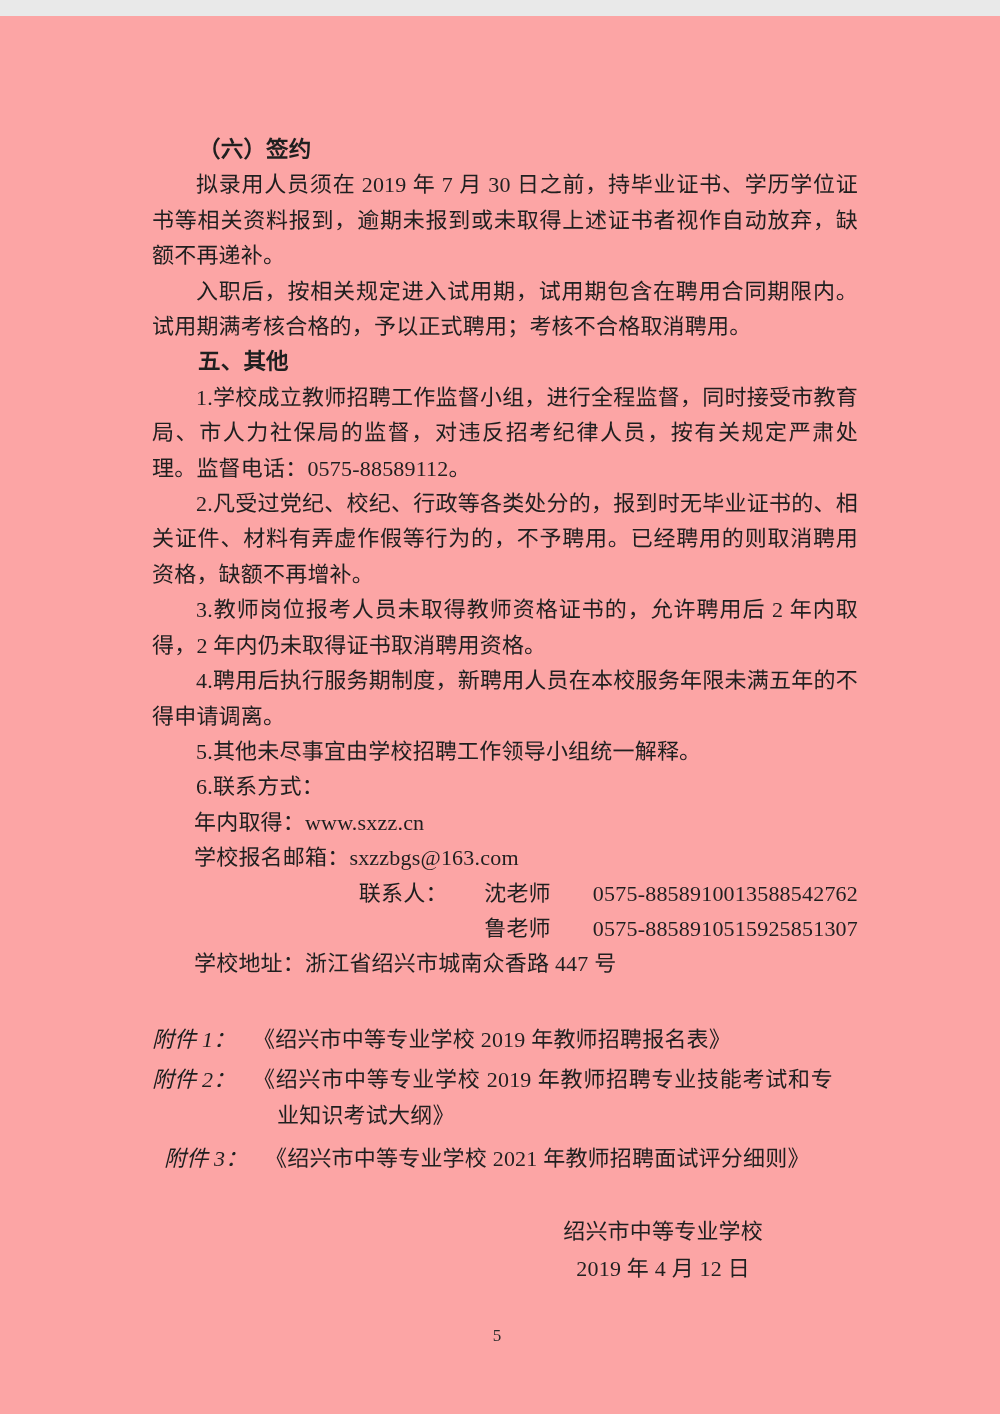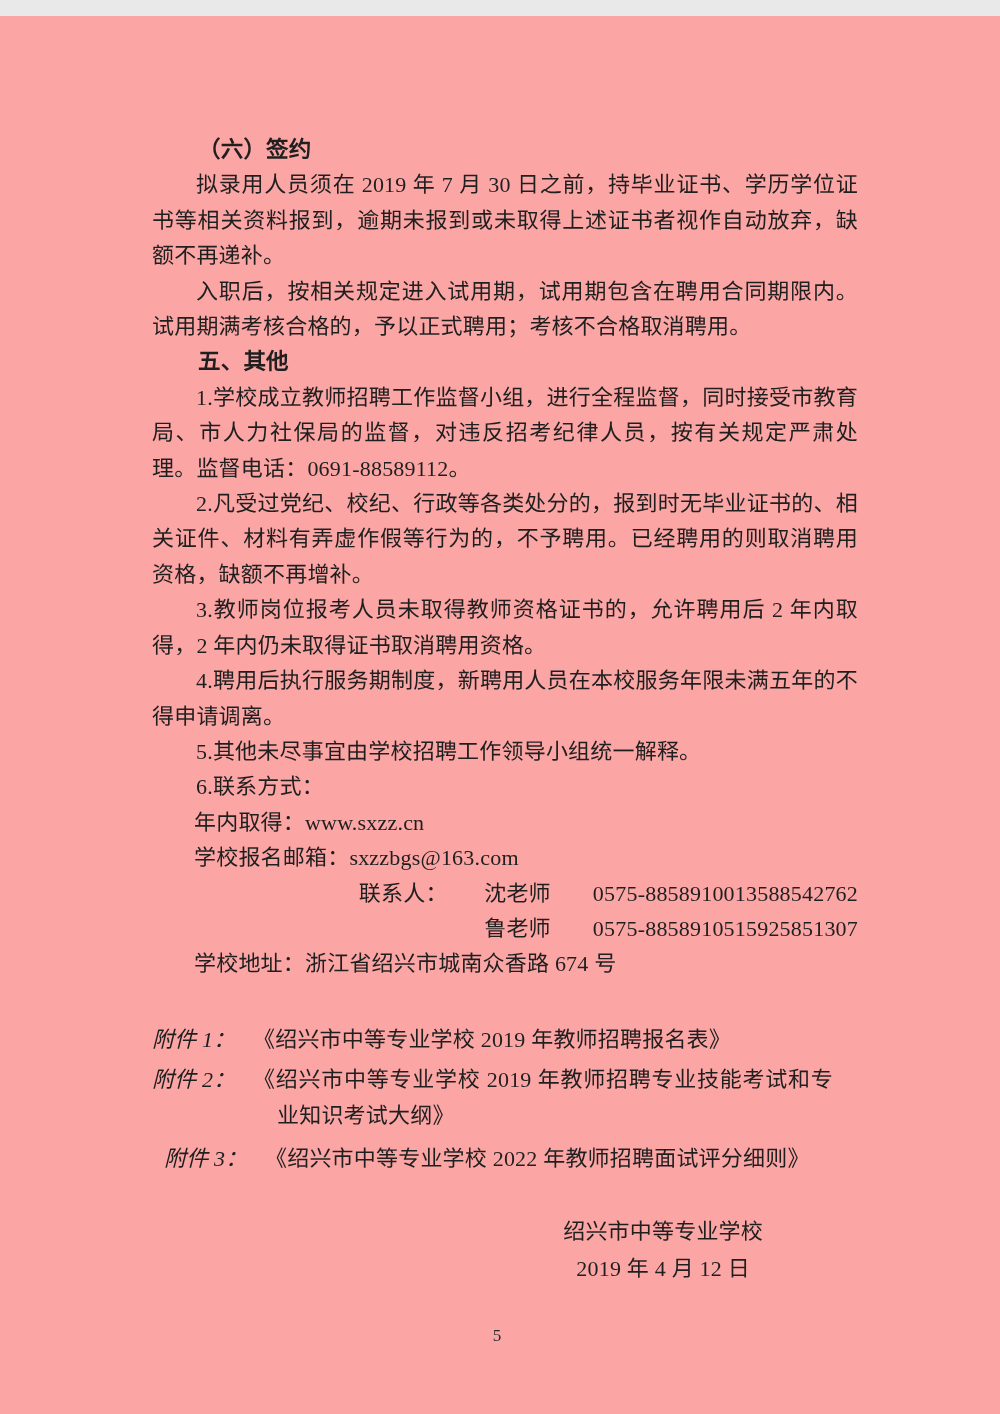--- a/index.html
+++ b/index.html
@@ -94,21 +94,21 @@
   <div class="content">
 
     <div class="doc-heading">（六）签约</div>
 
     <p class="doc-para">拟录用人员须在 2019 年 7 月 30 日之前，持毕业证书、学历学位证书等相关资料报到，逾期未报到或未取得上述证书者视作自动放弃，缺额不再递补。</p>
 
     <p class="doc-para">入职后，按相关规定进入试用期，试用期包含在聘用合同期限内。试用期满考核合格的，予以正式聘用；考核不合格取消聘用。</p>
 
     <div class="doc-heading">五、其他</div>
 
-    <p class="doc-para">1.学校成立教师招聘工作监督小组，进行全程监督，同时接受市教育局、市人力社保局的监督，对违反招考纪律人员，按有关规定严肃处理。监督电话：0691-88589112。</p>
+    <p class="doc-para">1.学校成立教师招聘工作监督小组，进行全程监督，同时接受市教育局、市人力社保局的监督，对违反招考纪律人员，按有关规定严肃处理。监督电话：0575-88589112。</p>
     <p class="doc-para">2.凡受过党纪、校纪、行政等各类处分的，报到时无毕业证书的、相关证件、材料有弄虚作假等行为的，不予聘用。已经聘用的则取消聘用资格，缺额不再增补。</p>
     <p class="doc-para">3.教师岗位报考人员未取得教师资格证书的，允许聘用后 2 年内取得，2 年内仍未取得证书取消聘用资格。</p>
     <p class="doc-para">4.聘用后执行服务期制度，新聘用人员在本校服务年限未满五年的不得申请调离。</p>
     <p class="doc-para">5.其他未尽事宜由学校招聘工作领导小组统一解释。</p>
     <p class="doc-para">6.联系方式：</p>
 
     <div class="contact-line">
       <span>年内取得：</span><span class="link">www.sxzz.cn</span>
     </div>
 
@@ -118,35 +118,35 @@
 
     <div class="person-row">
       <span class="p-label">联系人：</span><span class="p-name">沈老师</span><span class="p-phone">0575-88589100</span><span class="p-mobile">13588542762</span>
     </div>
 
     <div class="person-row second">
       <span class="p-label"></span><span class="p-name">鲁老师</span><span class="p-phone">0575-88589105</span><span class="p-mobile">15925851307</span>
     </div>
 
     <div class="contact-line">
-      <span>学校地址：</span><span>浙江省绍兴市城南众香路 674 号</span>
+      <span>学校地址：</span><span>浙江省绍兴市城南众香路 447 号</span>
     </div>
 
     <div class="attachments">
       <div class="att-row">
         <span class="att-label">附件 1：</span>
         <span class="att-title">《绍兴市中等专业学校 2019 年教师招聘报名表》</span>
       </div>
       <div class="att-row">
         <span class="att-label">附件 2：</span>
         <span class="att-title">《绍兴市中等专业学校 2019 年教师招聘专业技能考试和专业知识考试大纲》</span>
       </div>
       <div class="att-row third">
         <span class="att-label">附件 3：</span>
-        <span class="att-title">《绍兴市中等专业学校 2022 年教师招聘面试评分细则》</span>
+        <span class="att-title">《绍兴市中等专业学校 2021 年教师招聘面试评分细则》</span>
       </div>
     </div>
 
     <div class="signature">
       <div class="sig-inner">
         <div>绍兴市中等专业学校</div>
         <div>2019 年 4 月 12 日</div>
       </div>
     </div>
 

